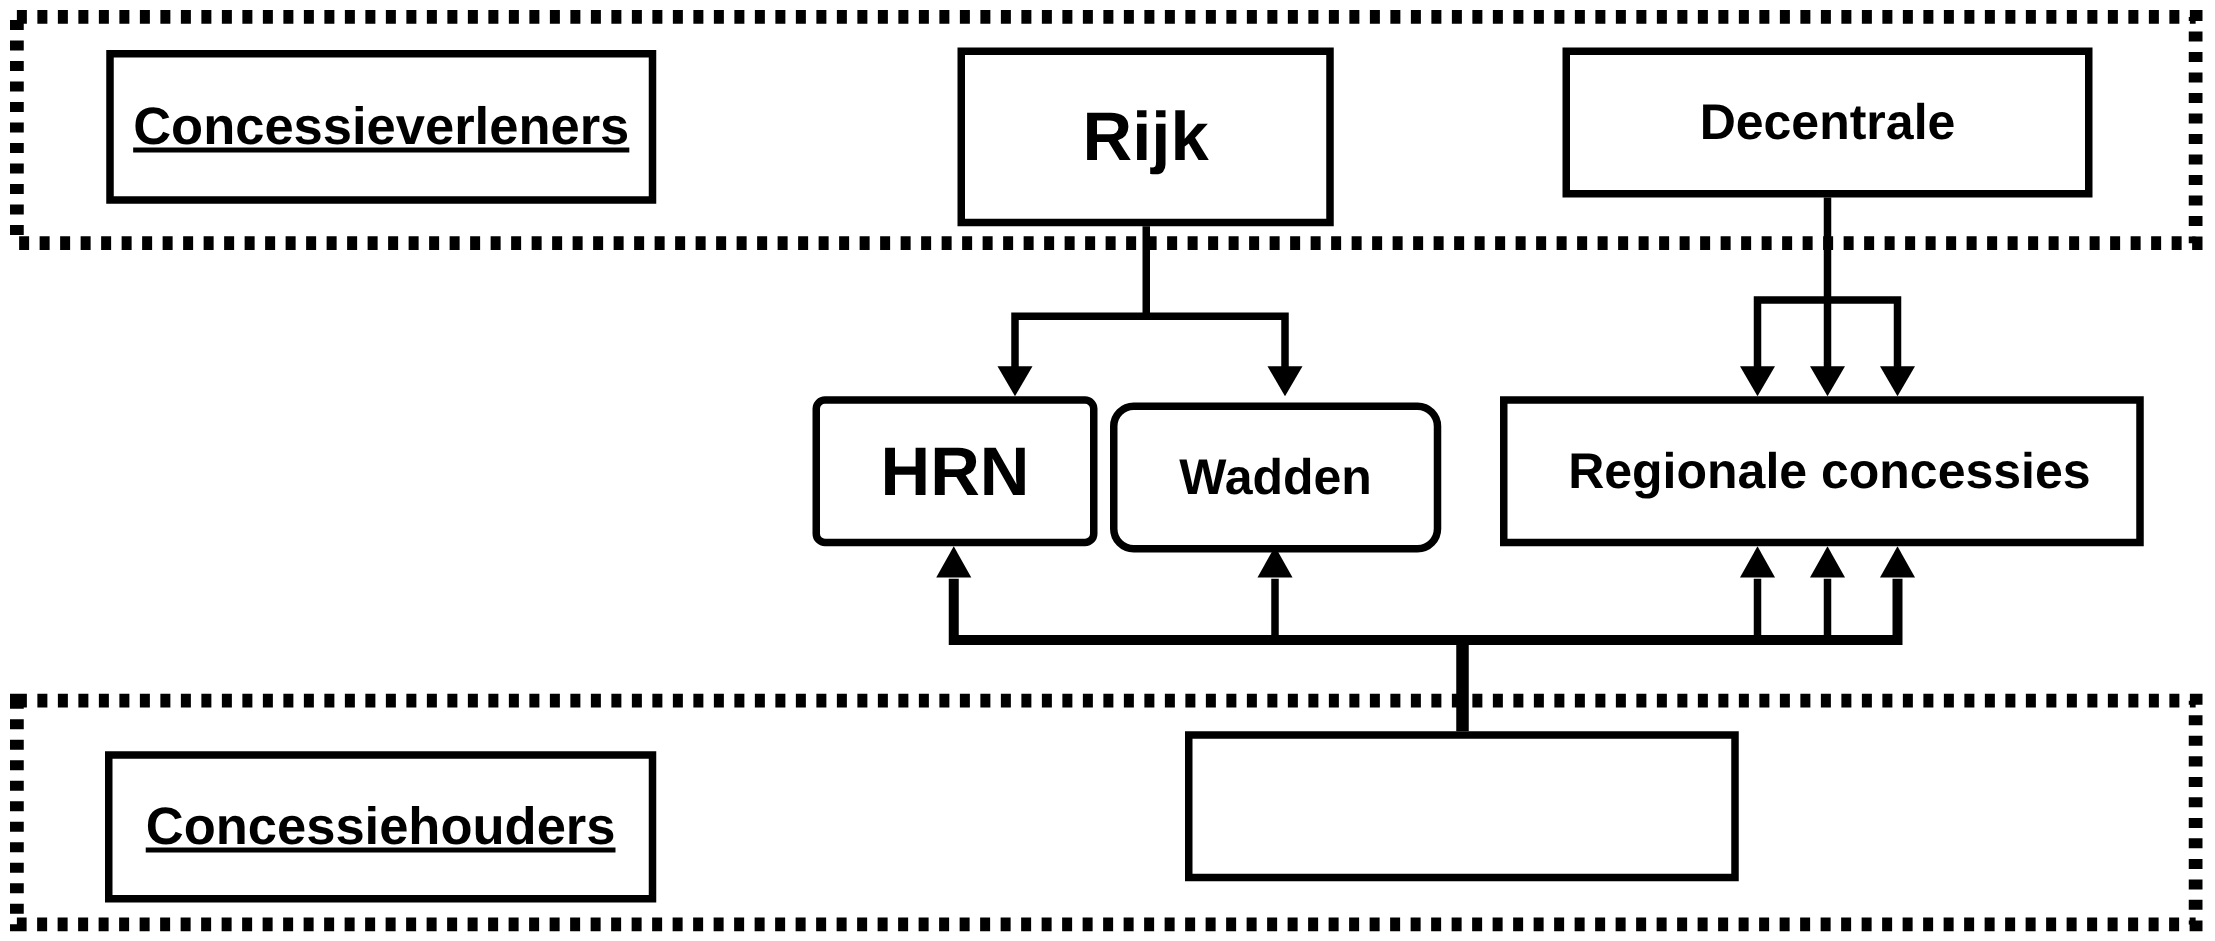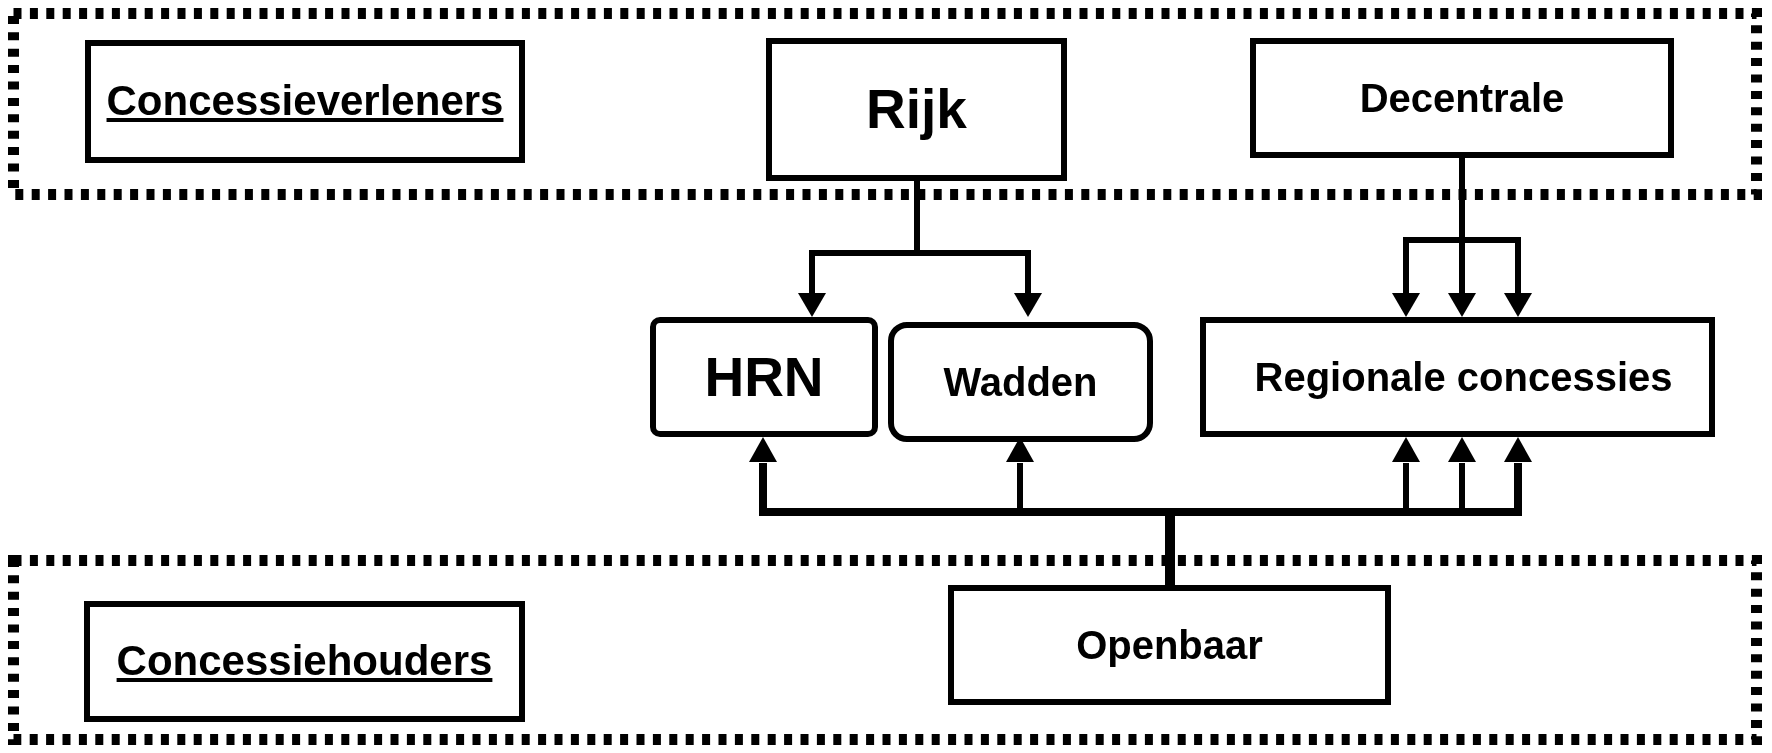--- a/index.html
+++ b/index.html
@@ -84,16 +84,15 @@
 
   <div class="box fs-std" style="left:888px;top:322px;width:265px;height:120px;border-radius:19px;">
     <span>Wadden</span>
   </div>
 
   <div class="box fs-std" style="left:1200px;top:317px;width:515px;height:120px;padding-left:12px;">
     <span>Regionale concessies</span>
   </div>
 
   <div class="box fs-std" style="left:948px;top:585px;width:443px;height:120px;">
-    <span>Openbaar</span>
   </div>
 
 </div>
 
 </body></html>

